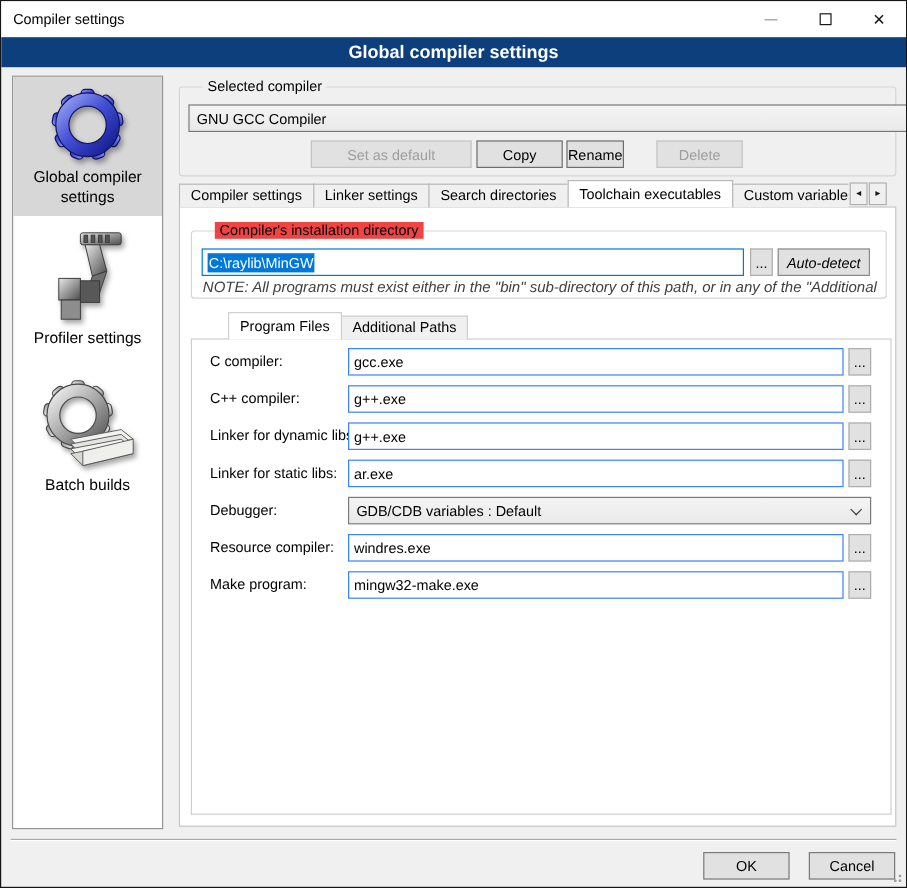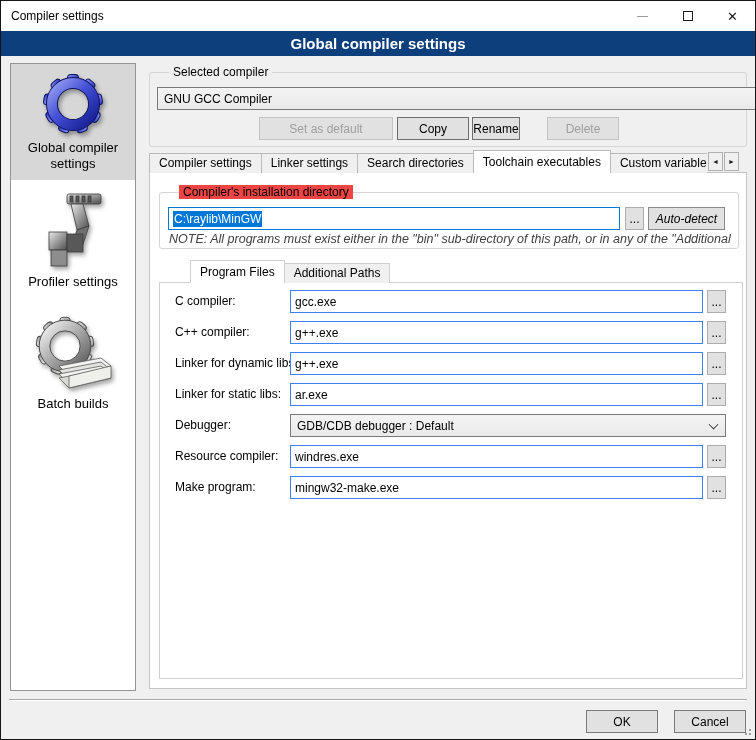--- a/index.html
+++ b/index.html
@@ -241,21 +241,21 @@
       <div class="btn" style="position:absolute;left:547px;top:69px;width:19px;height:23px;border-color:#adadad;">...</div>
 
       <div class="field-label" style="left:15px;top:100px;">Linker for static libs:</div>
       <div class="textinput" style="position:absolute;left:130px;top:100px;width:413px;height:23px;">
           <span>ar.exe</span>
         </div>
       <div class="btn" style="position:absolute;left:547px;top:100px;width:19px;height:23px;border-color:#adadad;">...</div>
 
       <div class="field-label" style="left:15px;top:131px;">Debugger:</div>
       <div class="combo" style="position:absolute;left:130px;top:131px;width:436px;height:23px;">
-        <span>GDB/CDB debugger : Default</span>
+        <span>GDB/CDB variables : Default</span>
         <span class="chevron"></span>
       </div>
 
       <div class="field-label" style="left:15px;top:162px;">Resource compiler:</div>
       <div class="textinput" style="position:absolute;left:130px;top:162px;width:413px;height:23px;">
           <span>windres.exe</span>
         </div>
       <div class="btn" style="position:absolute;left:547px;top:162px;width:19px;height:23px;border-color:#adadad;">...</div>
 
       <div class="field-label" style="left:15px;top:193px;">Make program:</div>

